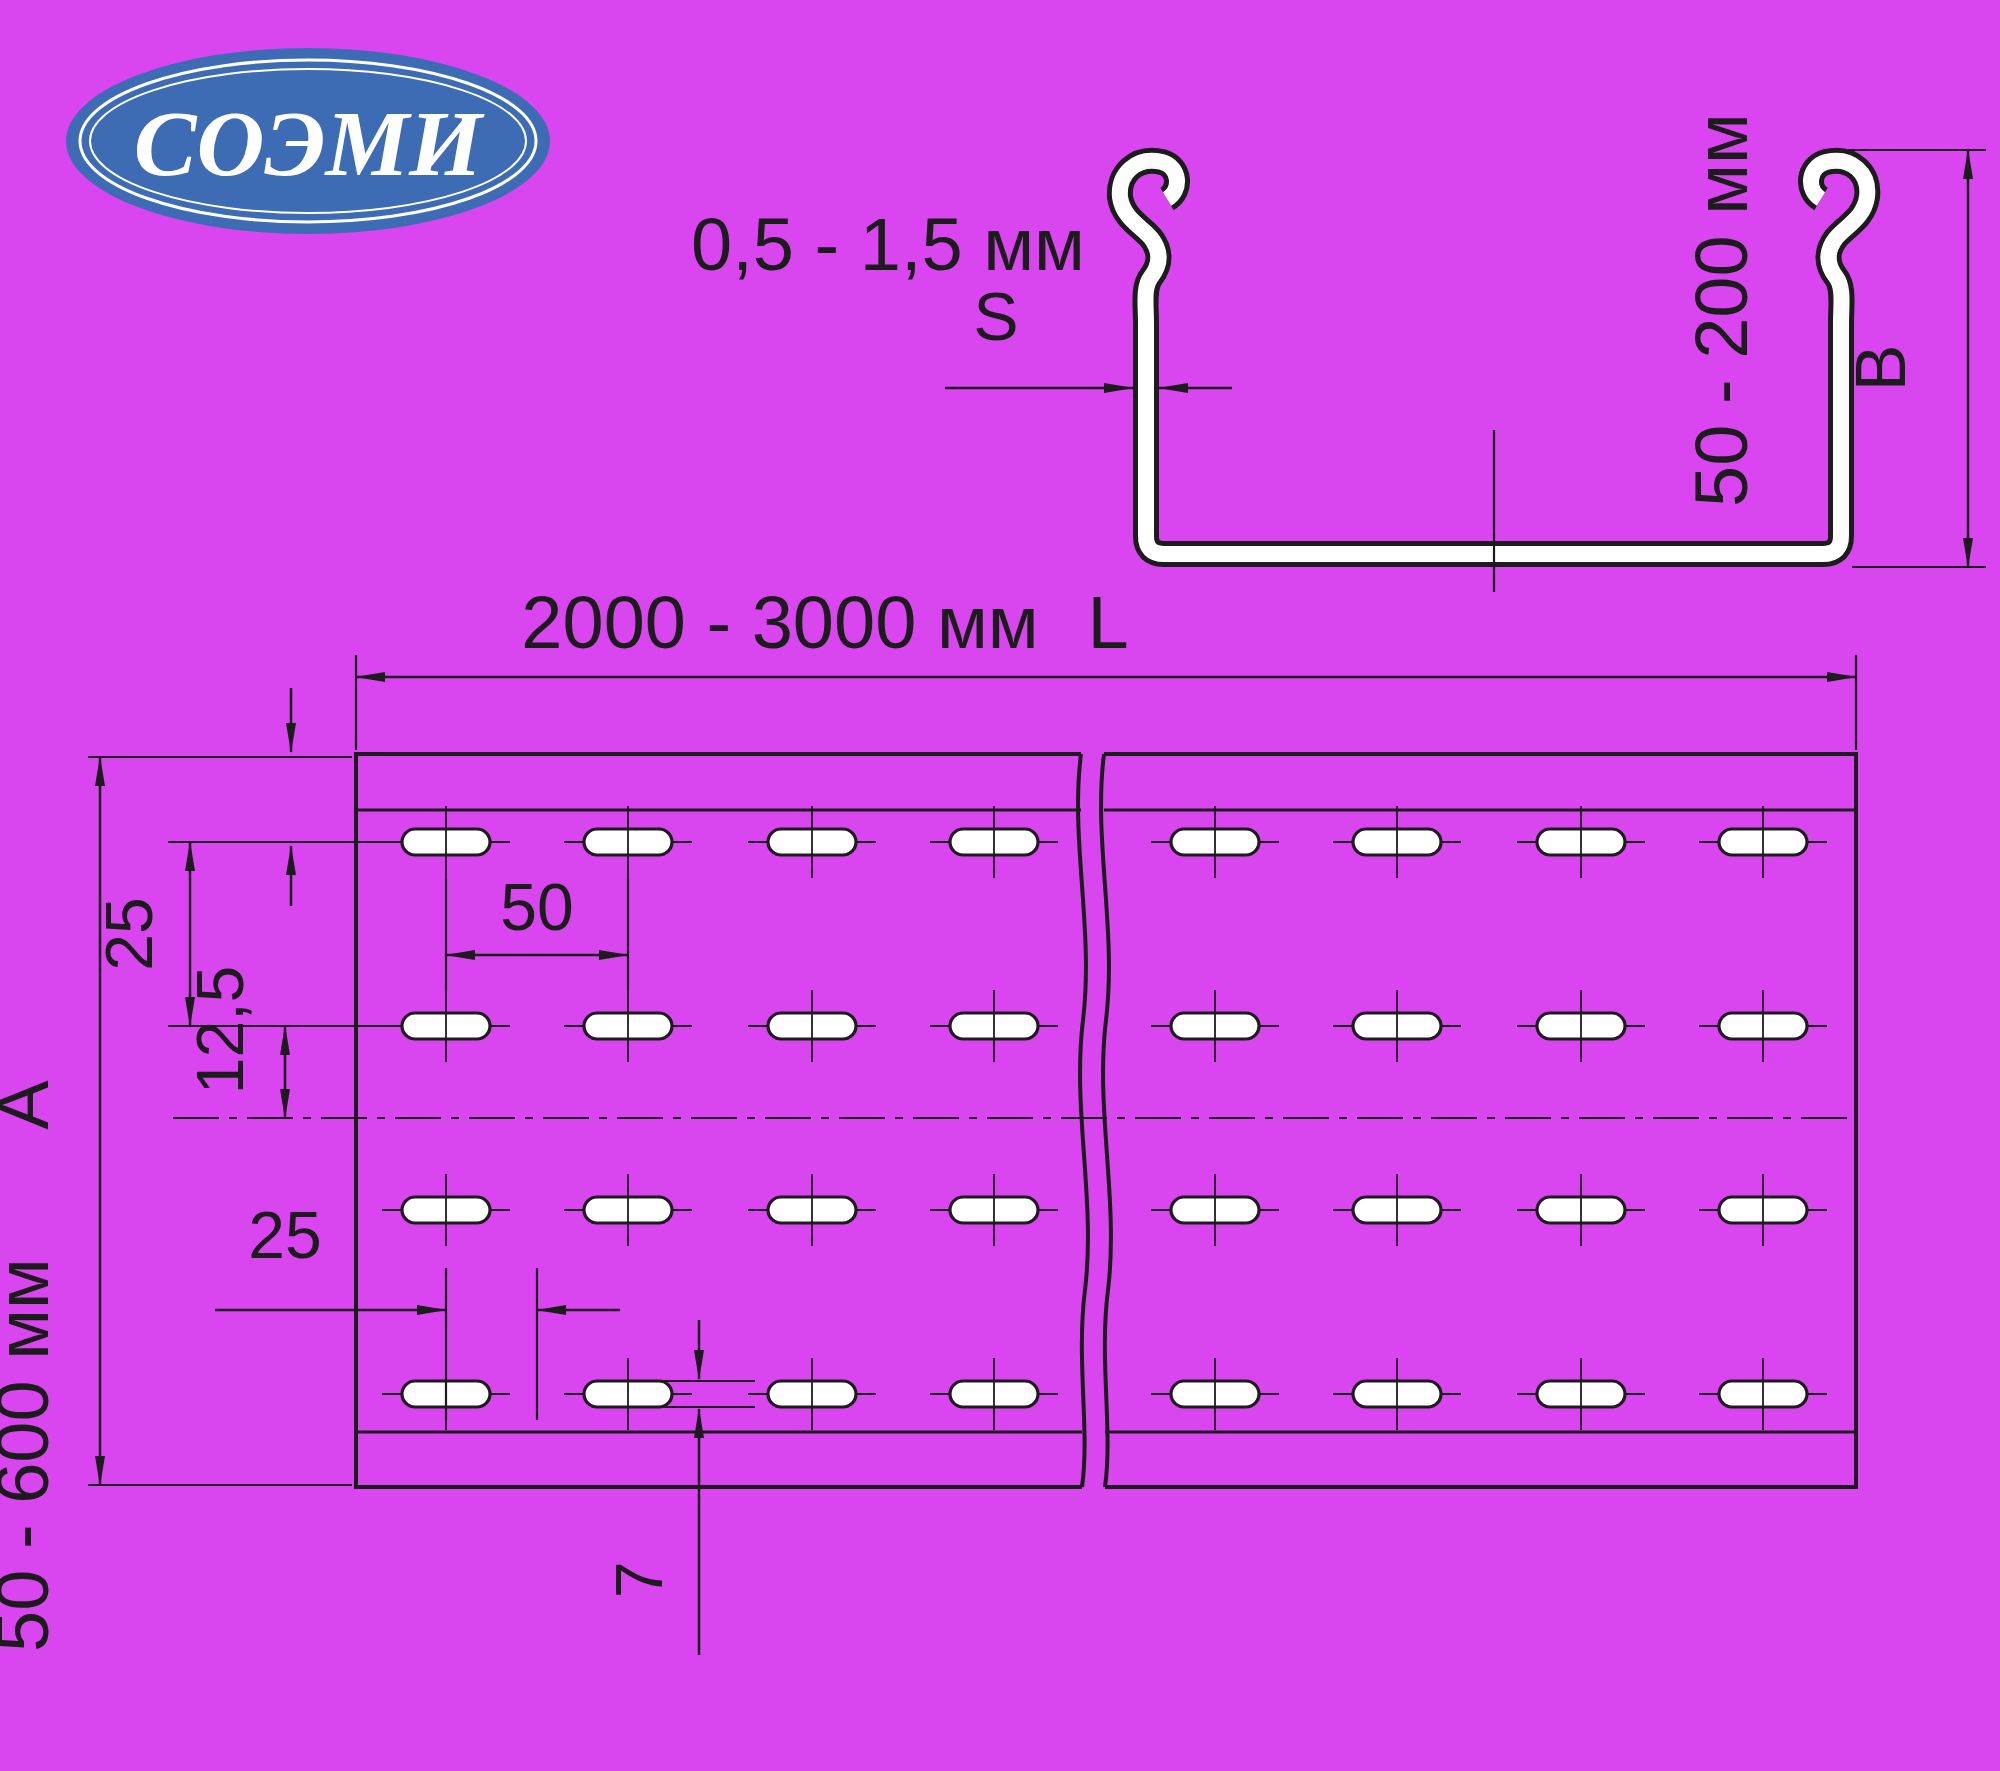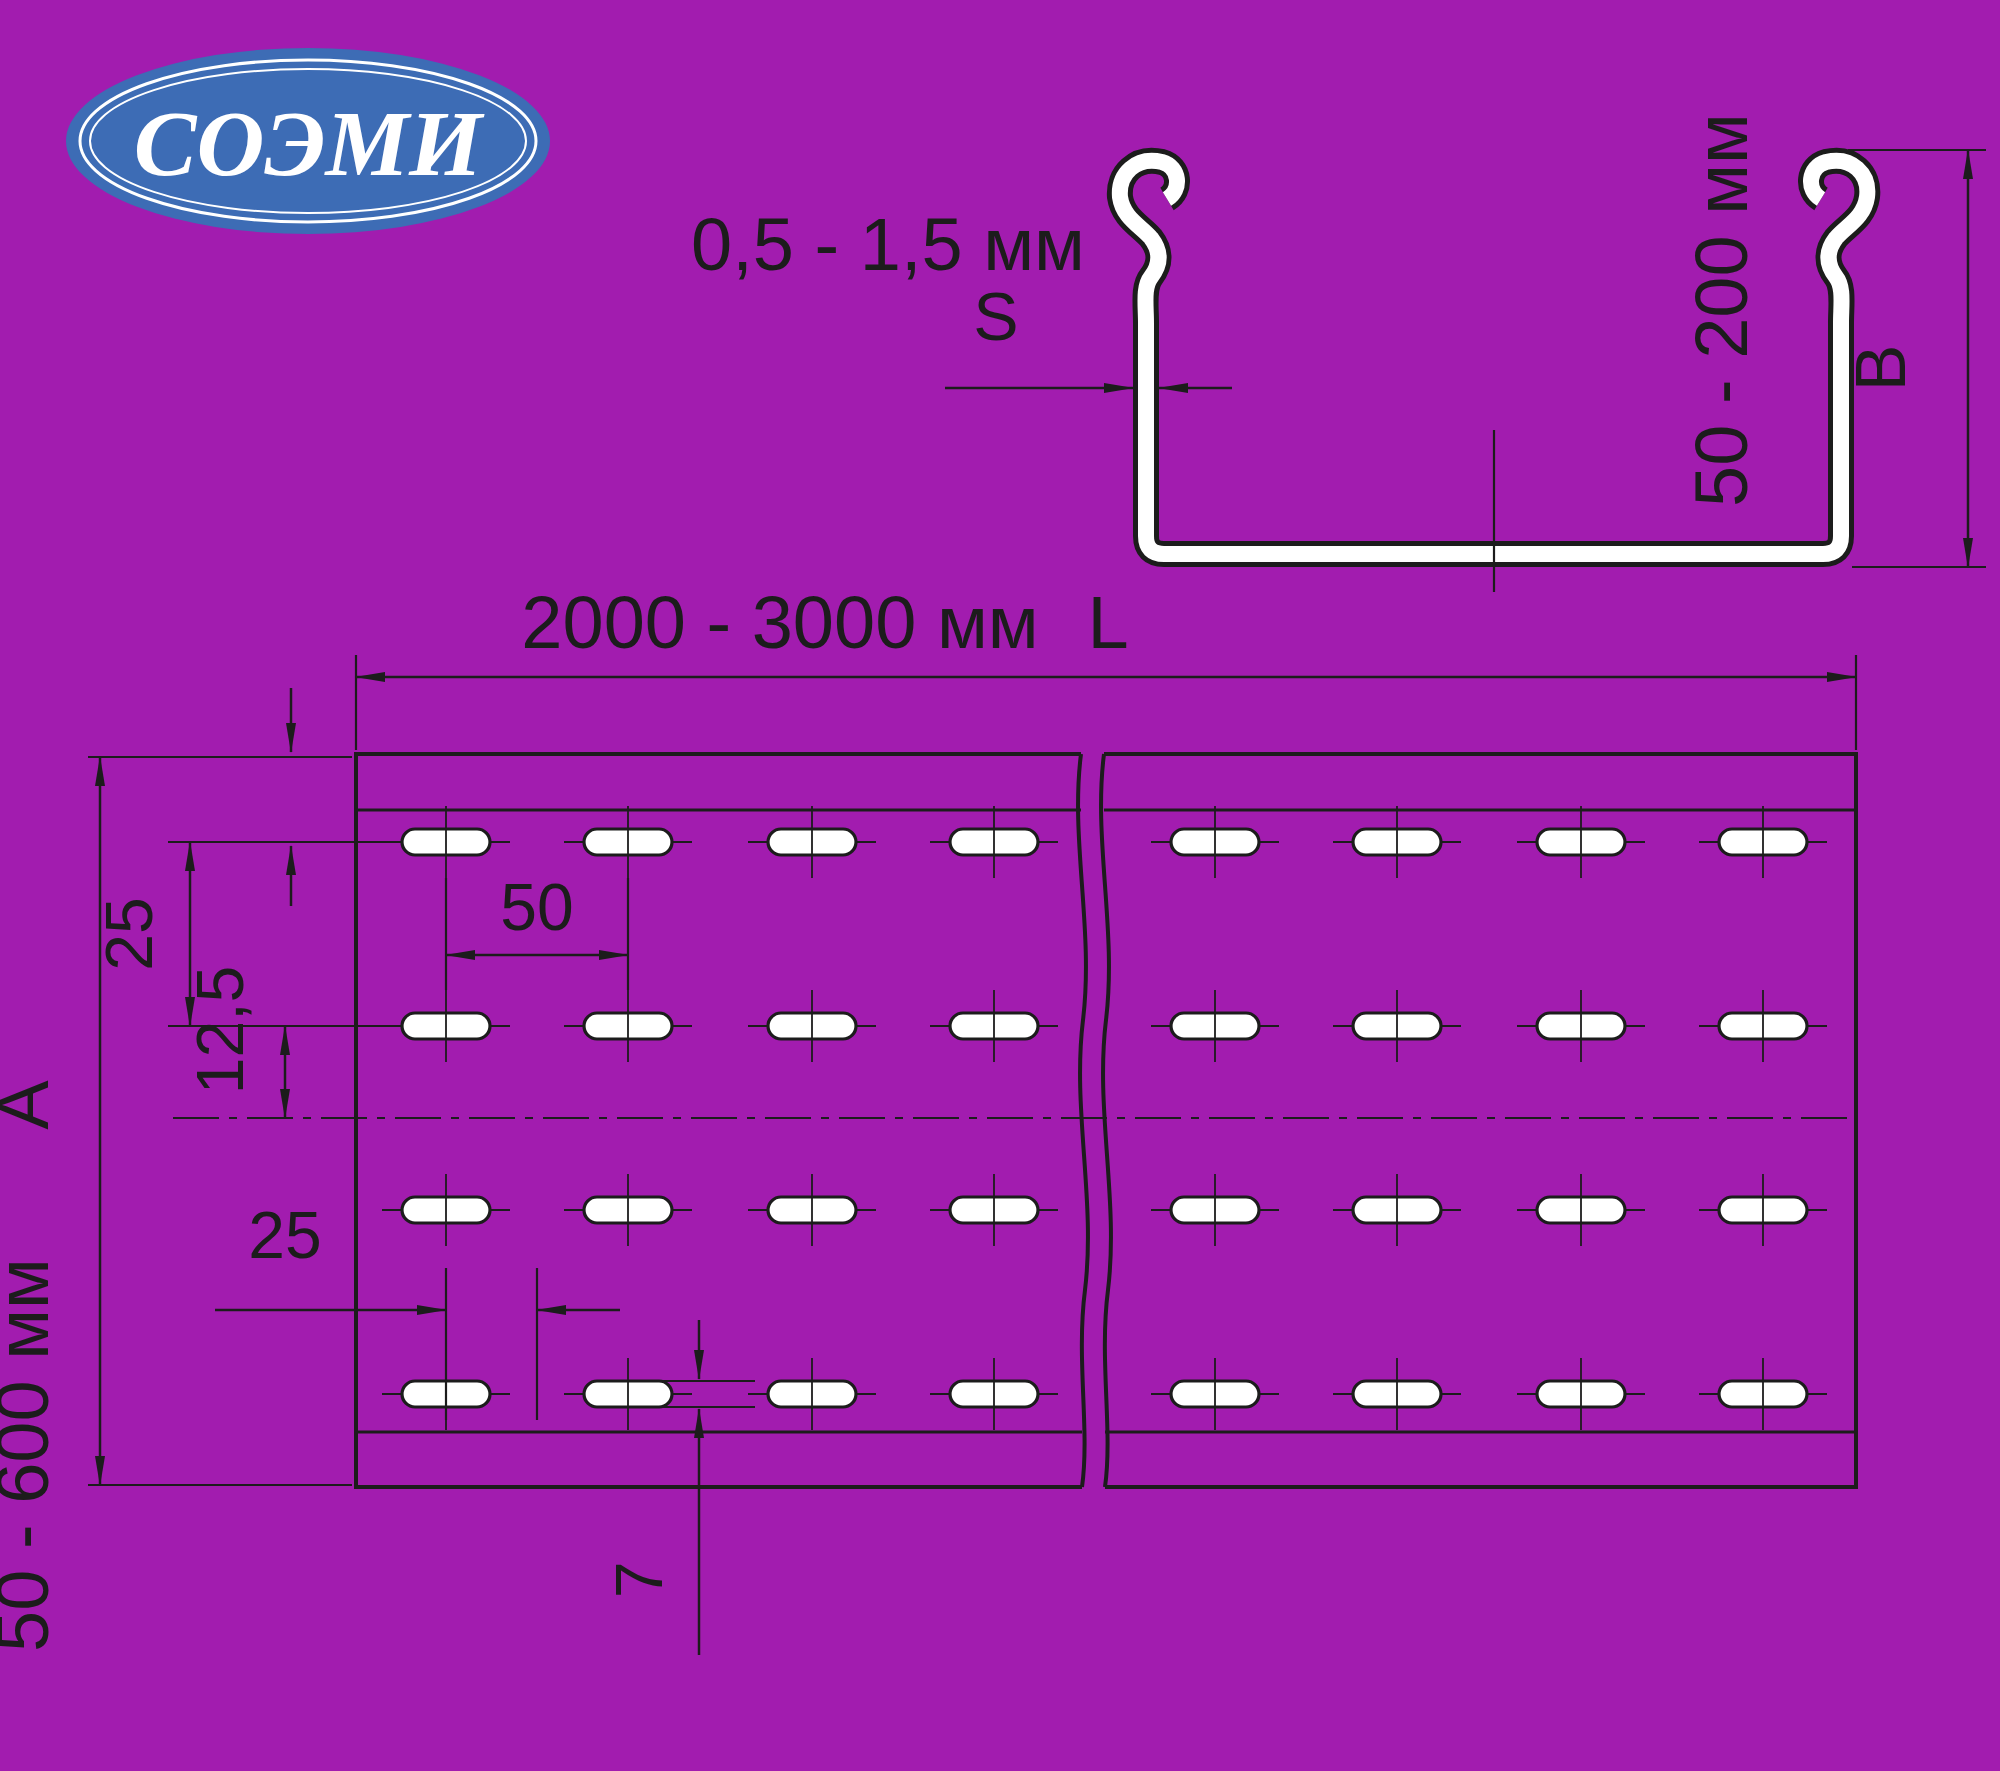--- a/index.html
+++ b/index.html
@@ -1,16 +1,16 @@
 <!DOCTYPE html>
 <html><head>
 <meta charset="utf-8">
 <style>
   html,body{margin:0;padding:0;background:#ffffff;}
-  .canvas{position:relative;width:2000px;height:1771px;background:#a21caf;overflow:hidden;}
+  .canvas{position:relative;width:2000px;height:1771px;background:#d946ef;overflow:hidden;}
   svg{position:absolute;left:0;top:0;}
   .dim-text{font-family:"Liberation Sans", sans-serif;fill:#1c1c1c;}
   .logo-text{font-family:"Liberation Serif", serif;font-style:italic;font-weight:bold;fill:#ffffff;}
   .thin{stroke:#1c1c1c;stroke-width:2.2;fill:none;}
   .dimline{stroke:#1c1c1c;stroke-width:2.5;fill:none;}
   .outline{stroke:#1c1c1c;stroke-width:4;fill:none;}
   .flange{stroke:#1c1c1c;stroke-width:3;fill:none;}
 </style>
 </head>
 <body>

